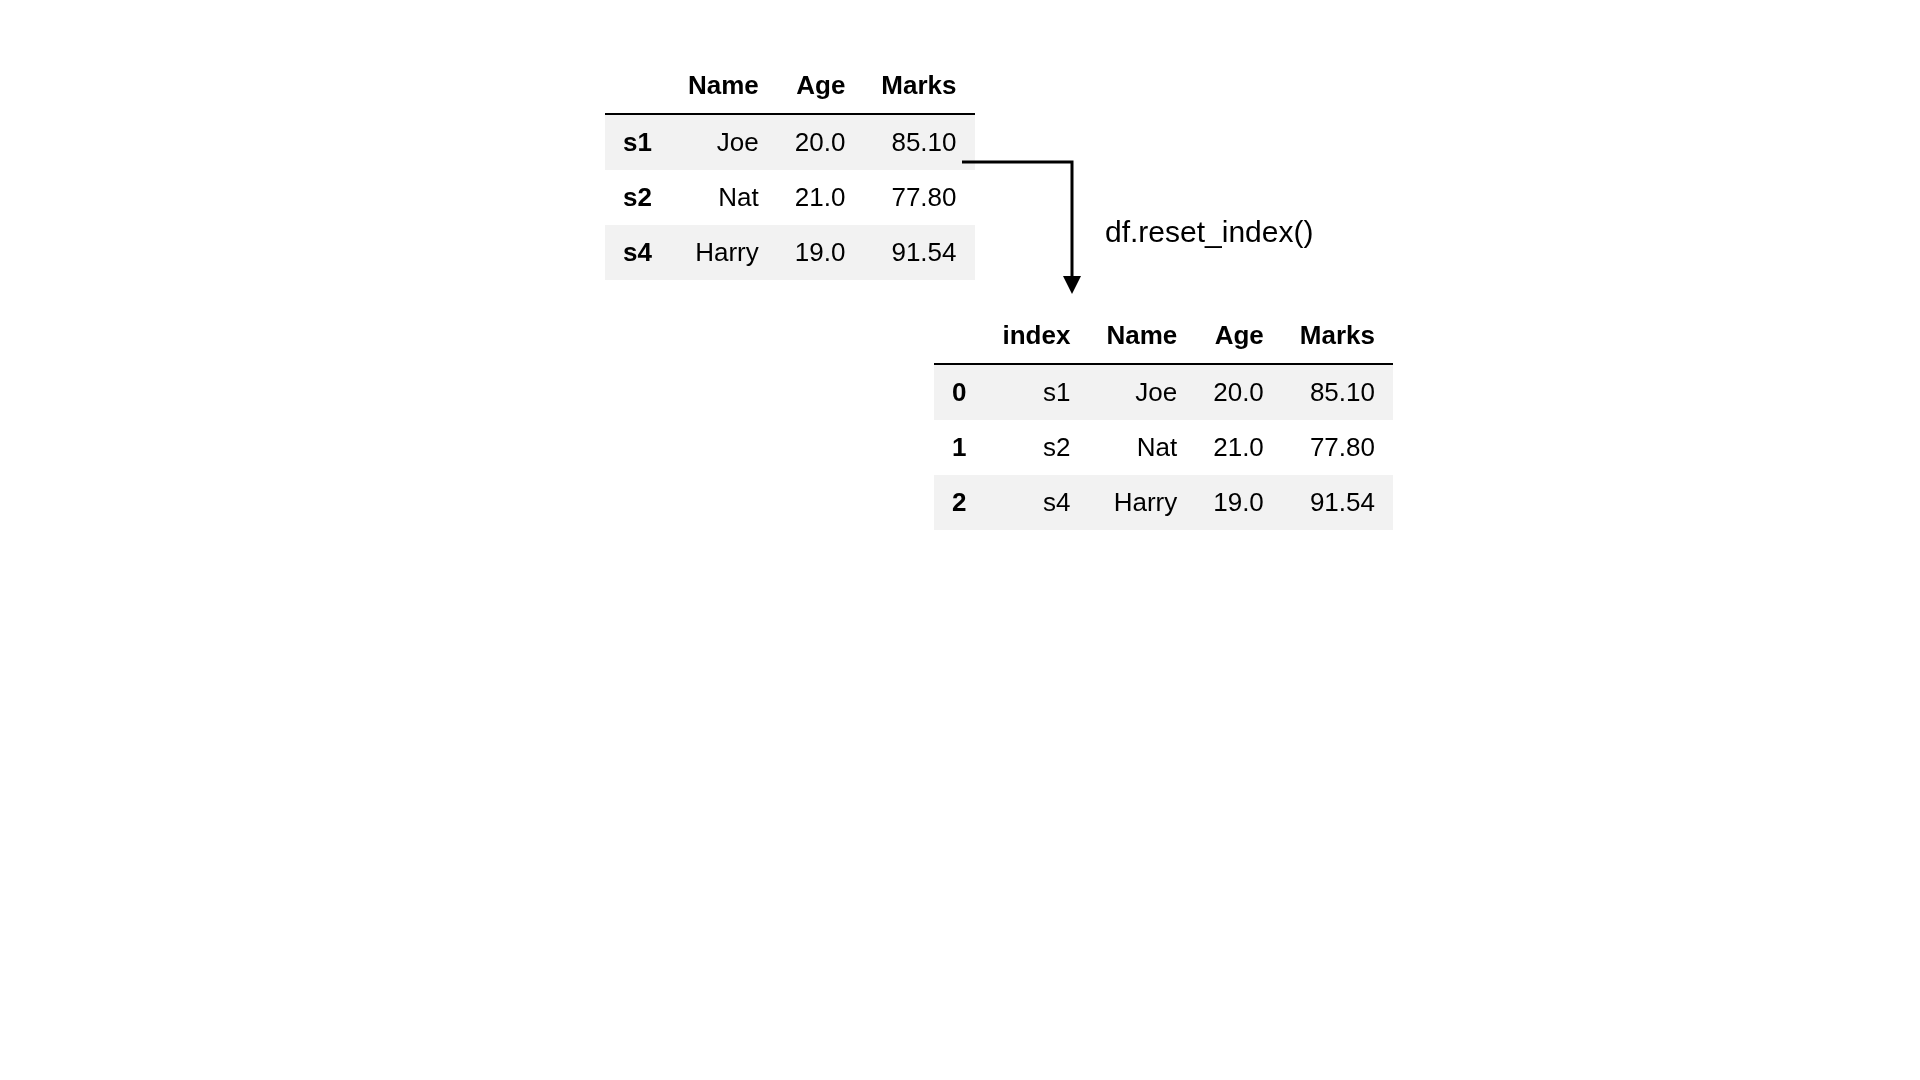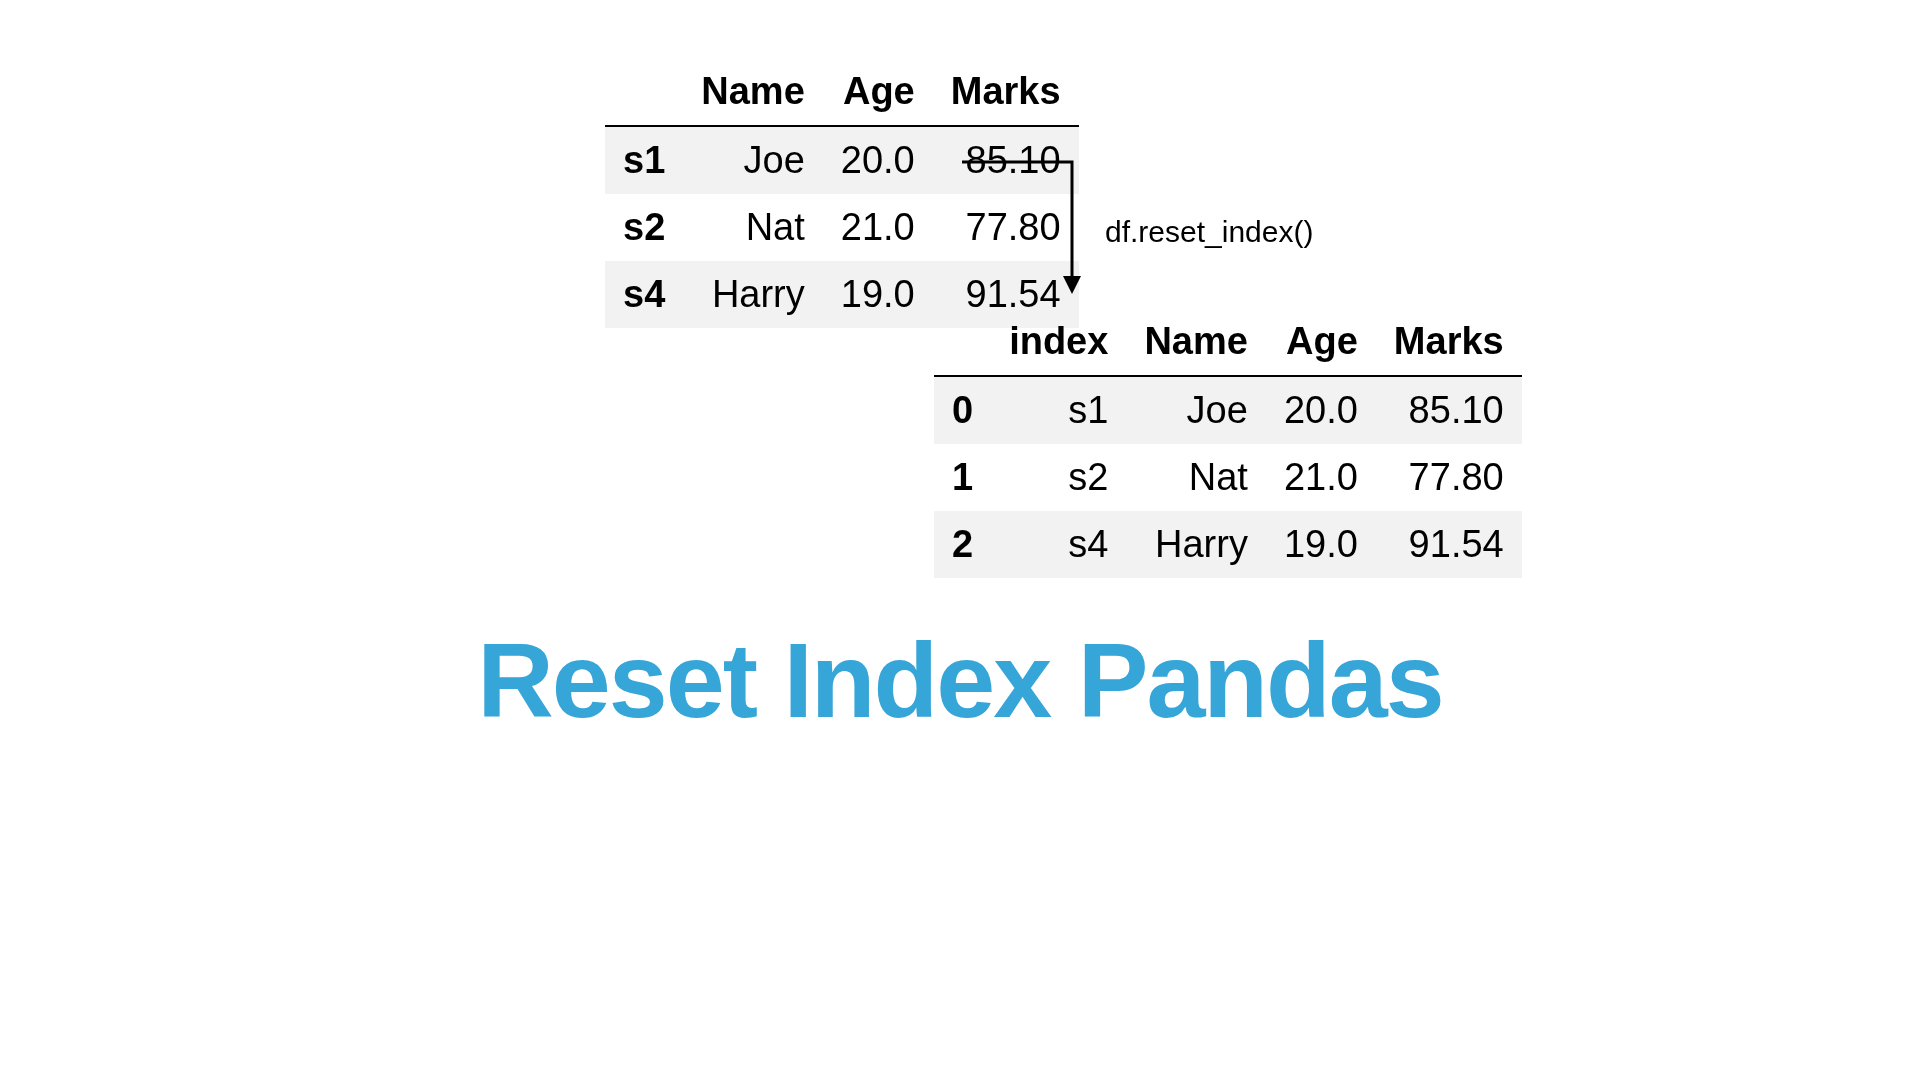--- a/index.html
+++ b/index.html
@@ -18,21 +18,21 @@
     top: 0;
     transform: translateX(-50%);
     width: 1500px;
     height: 1080px;
   }
   .table-wrap {
     position: absolute;
   }
   table.df {
     border-collapse: collapse;
-    font-size: 38px;
+    font-size: 26px;
     color: #000;
   }
   table.df th, table.df td {
     padding: 12px 18px;
     text-align: right;
     white-space: nowrap;
   }
   table.df thead tr th {
     font-weight: 700;
     border-bottom: 2px solid #000;
@@ -142,15 +142,14 @@
           <td class="idx">2</td>
           <td>s4</td>
           <td>Harry</td>
           <td>19.0</td>
           <td>91.54</td>
         </tr>
       </tbody>
     </table>
   </div>
 
-  <div class="title" style="left:0; top:620px;">Reset Index Pandas</div>
 
 </div>
 
 </body></html>

